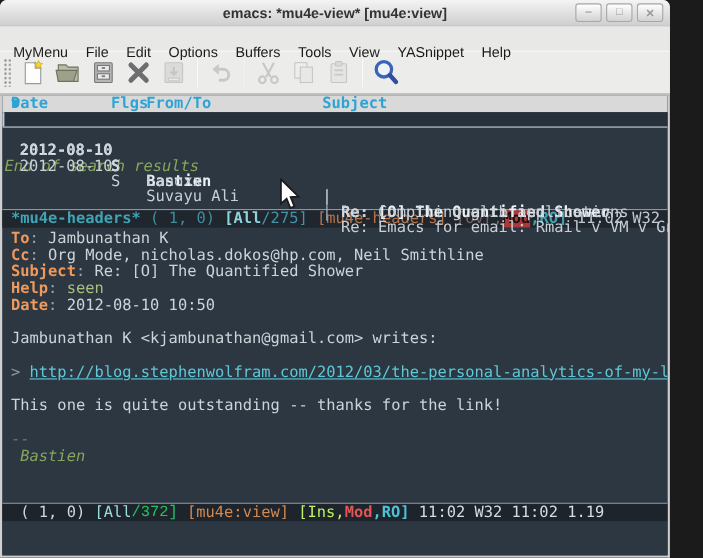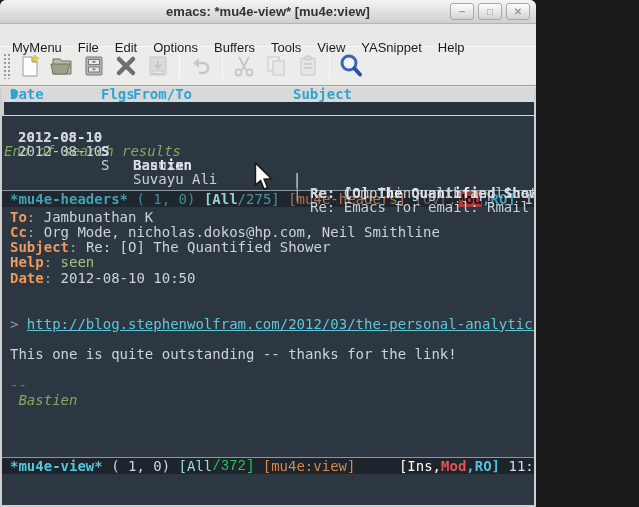--- a/index.html
+++ b/index.html
@@ -1,18 +1,18 @@
 <!DOCTYPE html>
 <html><head>
 <meta charset="utf-8">
 <style>
   * { margin:0; padding:0; box-sizing:border-box; }
   html,body { background:#1b1b1b; font-family:"Liberation Sans", sans-serif; }
   .window {
-    position:relative; width:536px; height:507px; overflow:hidden;
+    position:relative; width:609px; height:507px; overflow:hidden;
     background:#e8e8e6; border-radius:6px 6px 0 0;
   }
   
   .titlebar {
     height:24px; background:linear-gradient(#f4f4f4,#cfcfcf);
     border-bottom:1px solid #b4b4b4; display:flex; align-items:center;
     position:relative; border-radius:6px 6px 0 0;
   }
   .title { flex:1; text-align:center; font-size:13px; font-weight:bold; color:#333; }
   .win-buttons { position:absolute; right:6px; top:3px; display:flex; gap:4px; }
@@ -69,21 +69,21 @@
   .ml-head .ml-status-open { color:#77625c; }
   .ml-head .ml-mod { background:#a83a3a; color:#201014; font-weight:bold; }
   .ml-head .ml-status-close { color:#43a2b2; font-weight:bold; }
   .ml-head .ml-info { color:#c2c9d0; }
   .ml-head .ml-path { color:#45b4c4; }
   .ml-view .ml-buffer { color:#52c8da; font-weight:bold; }
   .ml-view .ml-pos { color:#cfd6dc; }
   .ml-view .ml-filter { color:#9fdbe2; }
   .ml-view .ml-filter-rest { color:#22c55e;font-family:Liberation Mono, monospace; }
   .ml-view .ml-mode { color:#d4884f; }
-  .ml-view .ml-status-open { color:#ffffff;margin-left:35px; }
+  .ml-view .ml-status-open { color:#bef264; }
   .ml-view .ml-mod { color:#e05555; font-weight:bold; }
   .ml-view .ml-status-close { color:#4fc1d8; font-weight:bold; }
   .ml-view .ml-info { color:#d5dbe1; }
   .ml-view .ml-path { color:#45b4c4; }
   
   .view { flex:none; height:250px; padding:3px 0 0 8px; overflow:hidden; }
   .vline { height:15.3px; line-height:15.3px; white-space:pre; color:#ccd3d9; }
   .f-label { color:#ef9a5c; font-weight:bold; }
   .f-colon { color:#9aa5ad; }
   .f-value { color:#ccd3d9; }
@@ -256,31 +256,32 @@
       <span class="ml-buffer">*mu4e-headers*</span><span class="ml-pos"> ( 1, 0) </span><span class="ml-filter">[All</span><span class="ml-filter-rest">/275] </span><span class="ml-mode">[mu4e-headers] </span><span class="ml-status-open">[Ovr,</span><span class="ml-mod">Mod</span><span class="ml-status-close">,RO]</span><span class="ml-info"> 11:02 W32 </span><span class="ml-path">maildir:/bulk</span>
     </div>
 
     <div class="view">
       <div class="vline field"><span class="f-label">To</span><span class="f-colon">: </span><span class="f-value">Jambunathan K</span></div>
       <div class="vline field"><span class="f-label">Cc</span><span class="f-colon">: </span><span class="f-value">Org Mode, nicholas.dokos@hp.com, Neil Smithline</span></div>
       <div class="vline field"><span class="f-label">Subject</span><span class="f-colon">: </span><span class="f-value">Re: [O] The Quantified Shower</span></div>
       <div class="vline field"><span class="f-label">Help</span><span class="f-colon">: </span><span class="f-value">seen</span></div>
       <div class="vline field"><span class="f-label">Date</span><span class="f-colon">: </span><span class="f-value">2012-08-10 10:50</span></div>
       <div class="vline"></div>
+      <div class="vline">Jambunathan K &lt;kjambunathan@gmail.com&gt; writes:</div>
       <div class="vline"></div>
       <div class="vline"><span class="quote-mark">&gt; </span><span class="body-link">http://blog.stephenwolfram.com/2012/03/the-personal-analytics-of-my-life/</span></div>
       <div class="vline"></div>
       <div class="vline">This one is quite outstanding -- thanks for the link!</div>
       <div class="vline"></div>
       <div class="vline sig-sep">--</div>
       <div class="vline signature"> Bastien</div>
     </div>
 
     <div class="modeline ml-view">
-      <span class="ml-buffer">*mu4e-view*</span><span class="ml-pos"> ( 1, 0) </span><span class="ml-filter">[All</span><span class="ml-filter-rest">/372] </span><span class="ml-mode">[mu4e:view] </span><span class="ml-status-open">[Ins,</span><span class="ml-mod">Mod</span><span class="ml-status-close">,RO]</span><span class="ml-info"> 11:02 W32 11:02 1.19</span><span class="ml-path"></span>
+      <span class="ml-pos"> ( 1, 0) </span><span class="ml-filter">[All</span><span class="ml-filter-rest">/372] </span><span class="ml-mode">[mu4e:view] </span><span class="ml-status-open">[Ins,</span><span class="ml-mod">Mod</span><span class="ml-status-close">,RO]</span><span class="ml-info"> 11:02 W32 11:02 1.19</span><span class="ml-path"></span>
     </div>
 
     <div class="minibuffer"></div>
   </div>
 
   <svg class="cursor" width="22" height="30" viewBox="0 0 11 15">
     <path d="M1.2 0.5 L1.2 11.6 L3.8 9.3 L5.5 13.6 L7.3 12.8 L5.6 8.6 L9.2 8.4 Z" fill="#ffffff" stroke="#1a1a1a" stroke-width="0.8"></path>
   </svg>
 </div>
 

